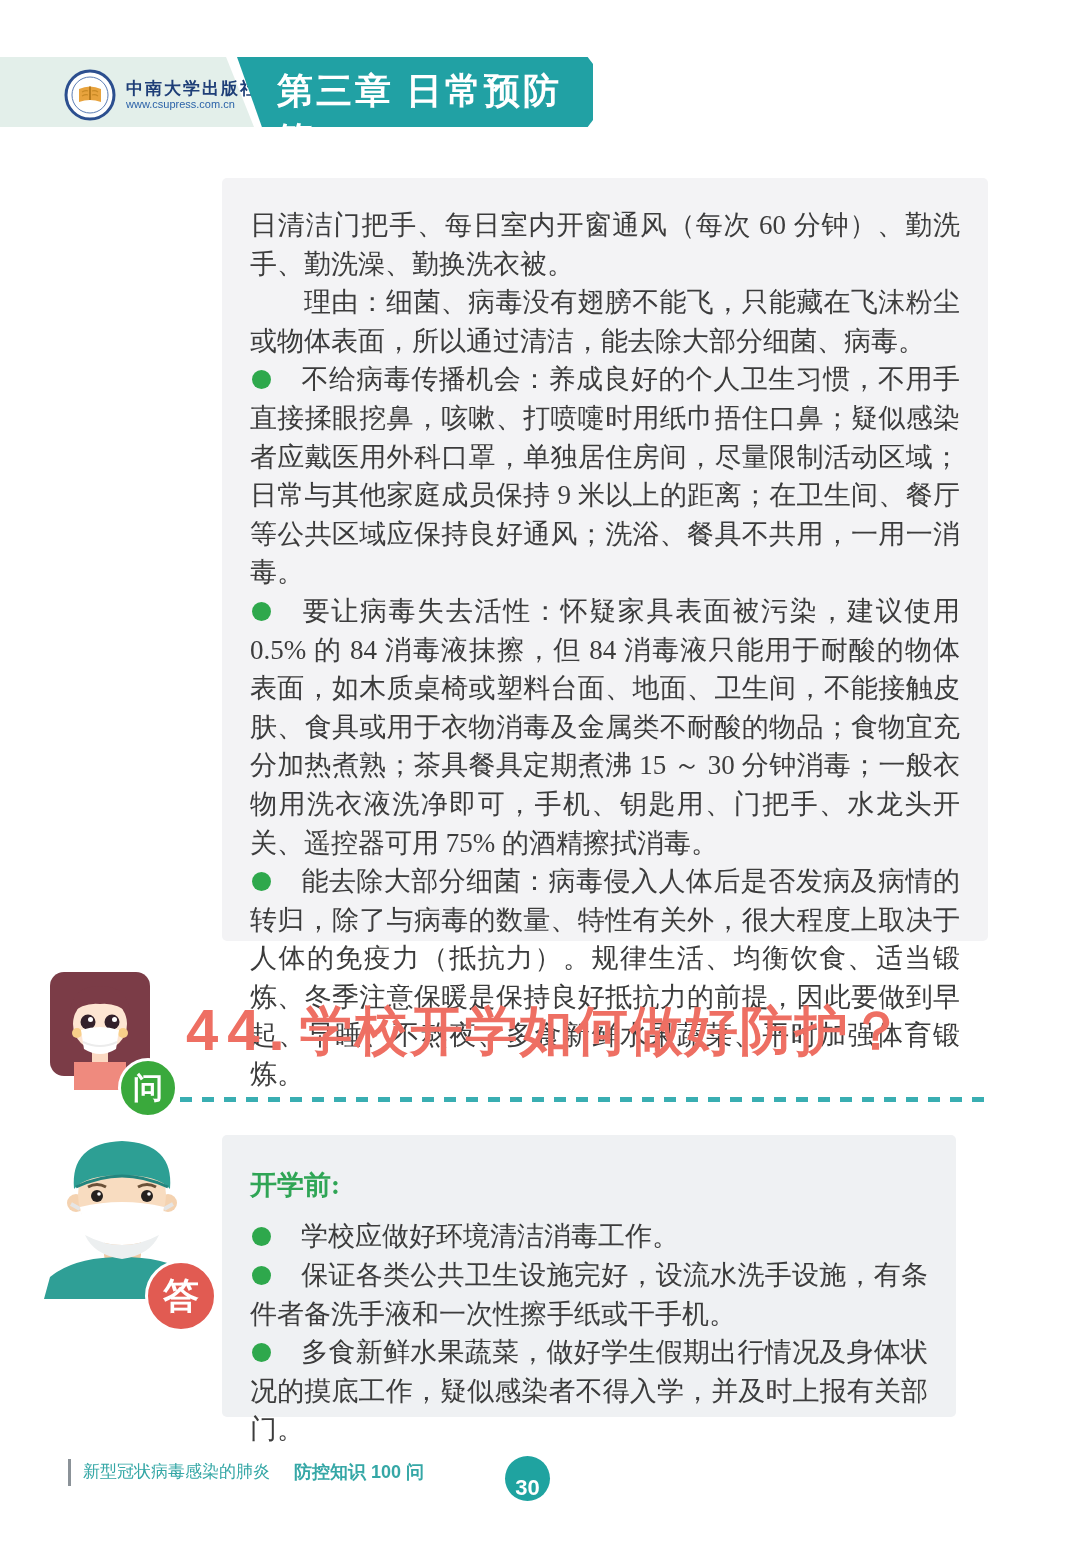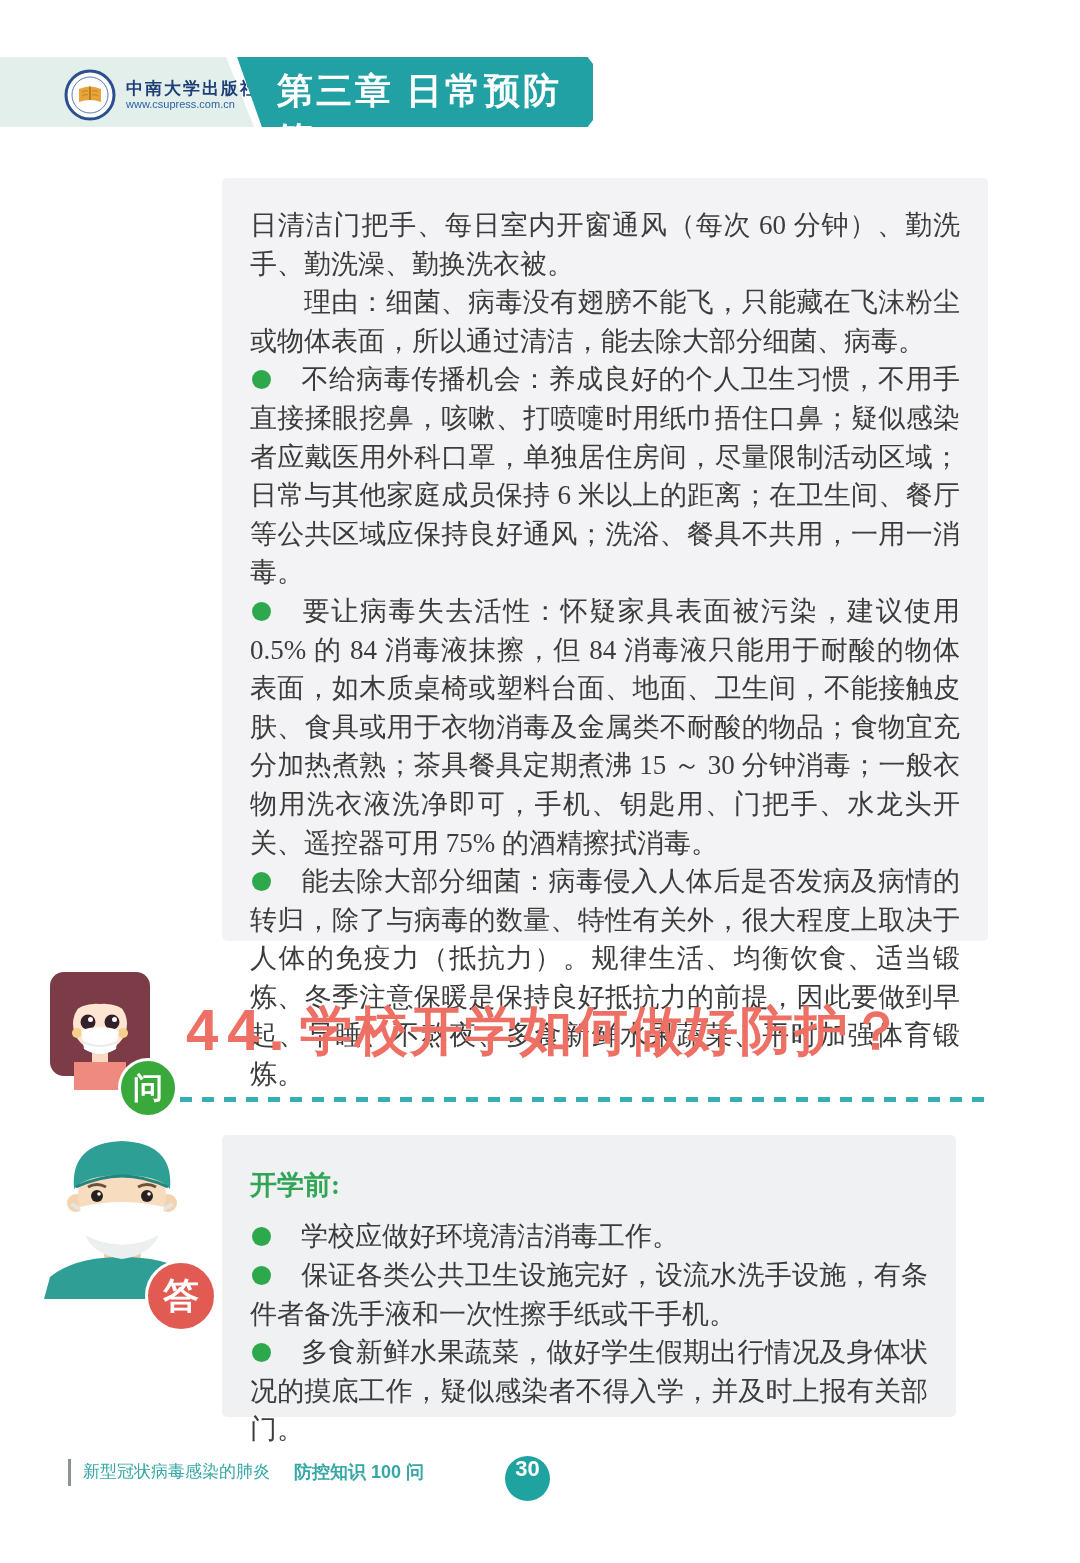--- a/index.html
+++ b/index.html
@@ -72,21 +72,21 @@
   .footer-book{
     position:absolute;left:68px;top:1459px;display:flex;align-items:stretch;gap:12px;
     color:#35a7a6;font-family:"Liberation Sans",sans-serif;
   }
   .footer-rule{width:3px;background:#8b9298;}
   .footer-lines{display:flex;flex-direction:row;justify-content:center;line-height:1.5;}
   .footer-line1{font-size:17px;}
   .footer-line2{font-size:18px;font-weight:bold;padding-left:24px;}
   .page-badge{
     position:absolute;left:505px;top:1456px;width:45px;height:45px;border-radius:50%;
-    background:#1fa3a0;color:#fff;display:flex;align-items:flex-start;justify-content:center;
+    background:#1fa3a0;color:#fff;display:flex;align-items:flex-end;justify-content:center;
     font-size:22px;font-weight:bold;font-family:"Liberation Sans",sans-serif;
   }
 </style>
 </head>
 <body>
 
 <div class="page">
 
   <div class="mint-bar"></div>
   <div class="logo-wrap">
@@ -102,21 +102,21 @@
       <span class="pub-url">www.csupress.com.cn</span>
     </div>
   </div>
   <div class="teal-banner">
     <span class="chapter">第三章 日常预防篇</span>
   </div>
 
   <div class="main-panel">
     <p class="para">日清洁门把手、每日室内开窗通风（每次 60 分钟）、勤洗手、勤洗澡、勤换洗衣被。</p>
     <p class="para indent">理由：细菌、病毒没有翅膀不能飞，只能藏在飞沫粉尘或物体表面，所以通过清洁，能去除大部分细菌、病毒。</p>
-    <p class="para"><span class="dot"></span><span>不给病毒传播机会：养成良好的个人卫生习惯，不用手直接揉眼挖鼻，咳嗽、打喷嚏时用纸巾捂住口鼻；疑似感染者应戴医用外科口罩，单独居住房间，尽量限制活动区域；日常与其他家庭成员保持 6 米以上的距离；在卫生间、餐厅等公共区域应保持良好通风；洗浴、餐具不共用，一用一消毒。</span></p>
+    <p class="para"><span class="dot"></span><span>不给病毒传播机会：养成良好的个人卫生习惯，不用手直接揉眼挖鼻，咳嗽、打喷嚏时用纸巾捂住口鼻；疑似感染者应戴医用外科口罩，单独居住房间，尽量限制活动区域；日常与其他家庭成员保持 9 米以上的距离；在卫生间、餐厅等公共区域应保持良好通风；洗浴、餐具不共用，一用一消毒。</span></p>
     <p class="para"><span class="dot"></span><span>要让病毒失去活性：怀疑家具表面被污染，建议使用 0.5% 的 84 消毒液抹擦，但 84 消毒液只能用于耐酸的物体表面，如木质桌椅或塑料台面、地面、卫生间，不能接触皮肤、食具或用于衣物消毒及金属类不耐酸的物品；食物宜充分加热煮熟；茶具餐具定期煮沸 15 ～ 30 分钟消毒；一般衣物用洗衣液洗净即可，手机、钥匙用、门把手、水龙头开关、遥控器可用 75% 的酒精擦拭消毒。</span></p>
     <p class="para"><span class="dot"></span><span>能去除大部分细菌：病毒侵入人体后是否发病及病情的转归，除了与病毒的数量、特性有关外，很大程度上取决于人体的免疫力（抵抗力）。规律生活、均衡饮食、适当锻炼、冬季注意保暖是保持良好抵抗力的前提，因此要做到早起、早睡、不熬夜、多食新鲜水果蔬菜、平时加强体育锻炼。</span></p>
   </div>
 
   <svg class="girl-avatar" viewBox="0 0 100 118">
     <rect x="0" y="0" width="100" height="104" rx="14" fill="#7b3c47"></rect>
     <rect x="42" y="76" width="16" height="18" fill="#fbd9c2"></rect>
     <rect x="24" y="90" width="52" height="28" fill="#ef8a7e"></rect>
     <circle cx="50" cy="52" r="27" fill="#fde5d2"></circle>
     <path d="M20,42 Q21,14 50,14 Q79,14 80,42 Q66,30 50,32 Q34,30 20,42 Z" fill="#7b3c47"></path>

